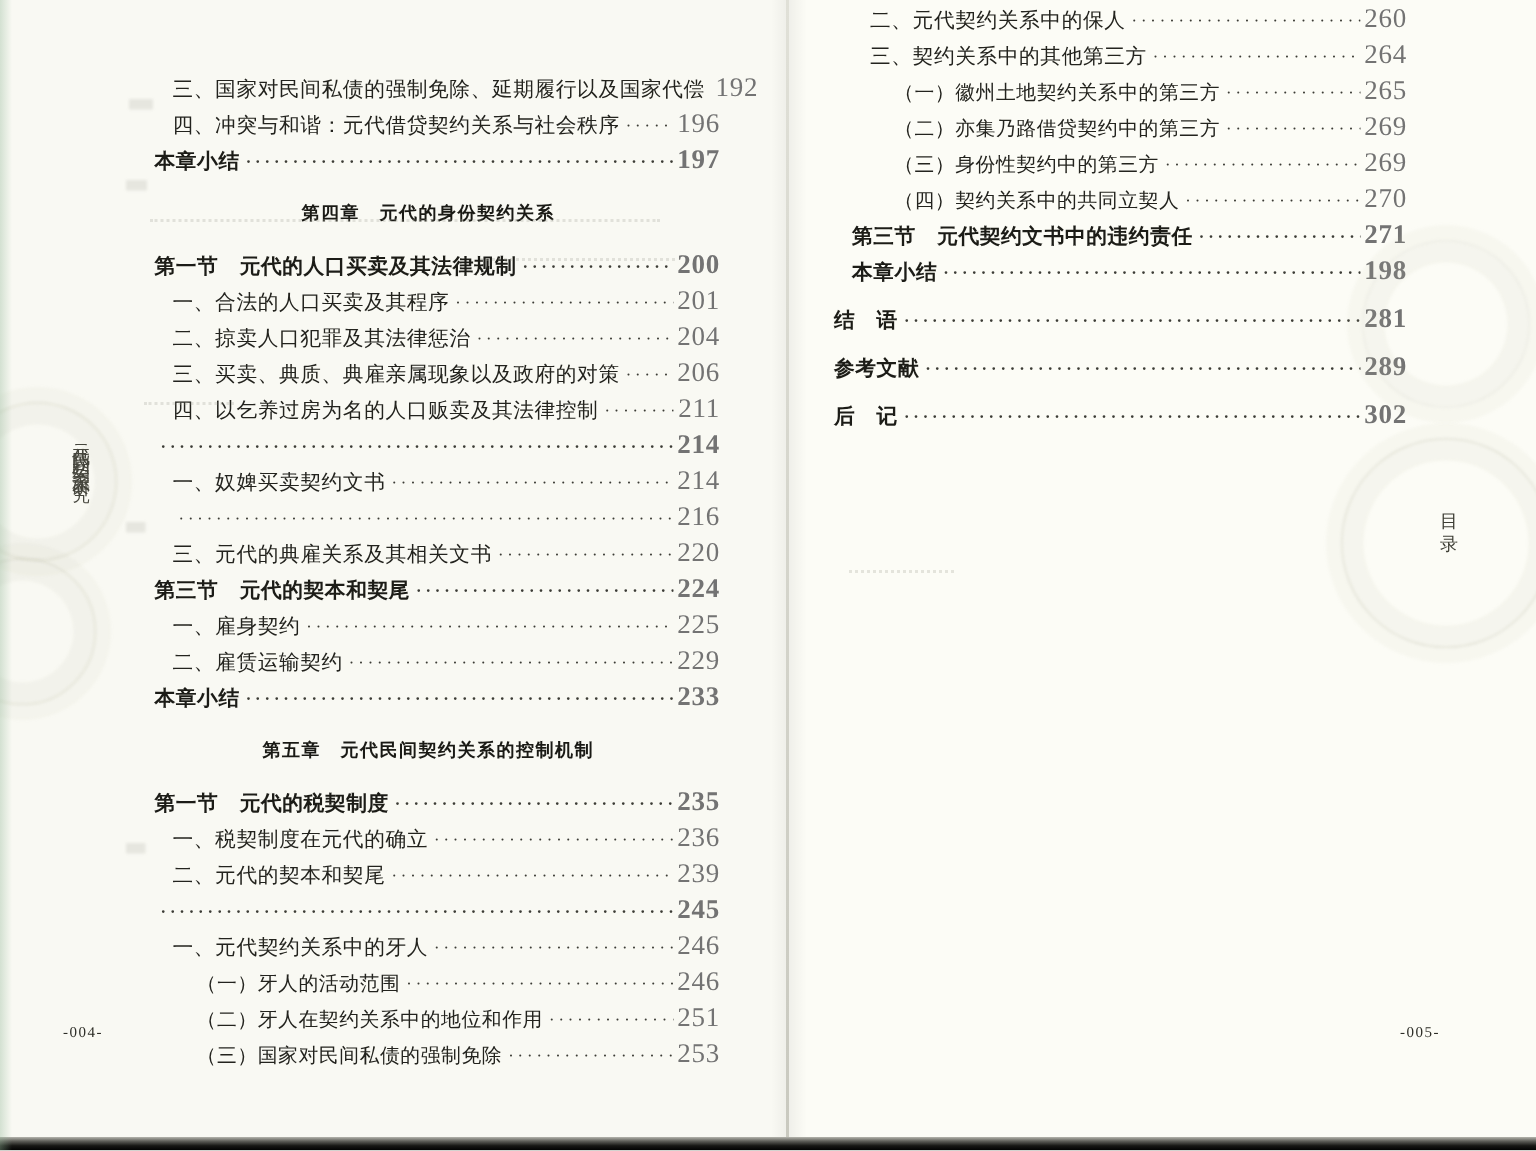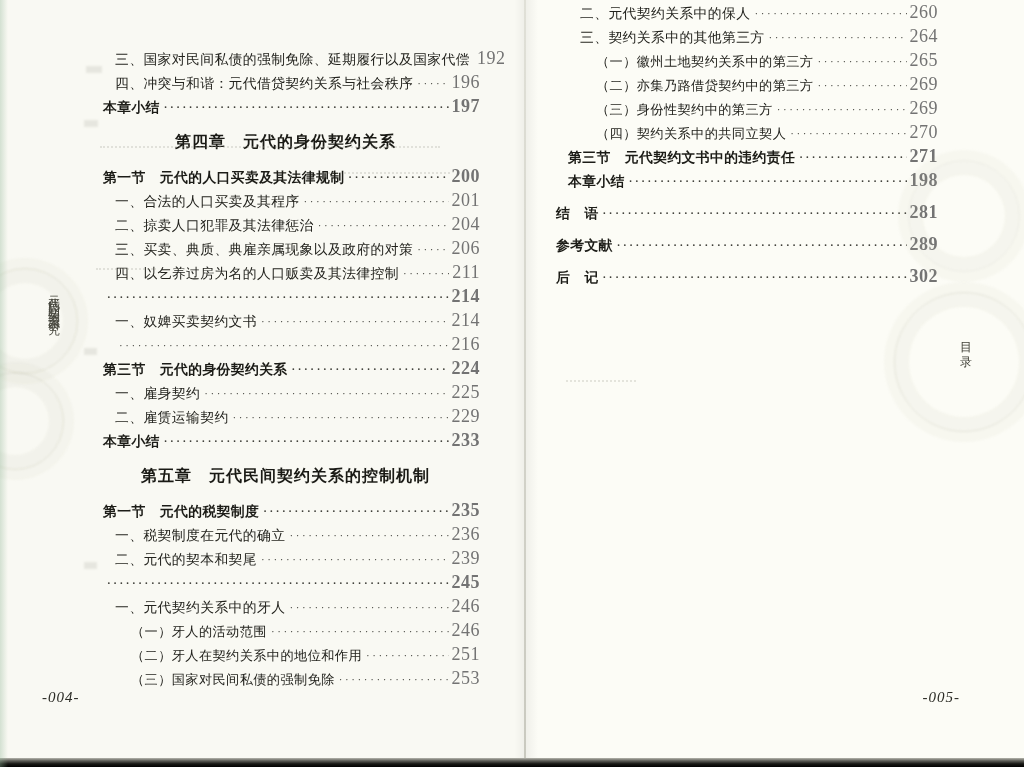--- a/index.html
+++ b/index.html
@@ -40,28 +40,28 @@
   .row.spaced{margin-top:8px;}
   .row .title{flex:0 0 auto;letter-spacing:.4px;}
   .row .leader{flex:1 1 auto;overflow:hidden;white-space:nowrap;
     margin:0 3px 0 4px;color:#3c3c36;}
   .row .leader::after{
     content:"········································································································································································································································";
     font-size:11px;letter-spacing:2.6px;vertical-align:1px;}
   .row .page-num{flex:0 0 auto;min-width:24px;text-align:center;
     font-size:18px;color:#737373;letter-spacing:.5px;}
   .chapter{height:28px;line-height:28px;margin:10px 0 8px 0;text-align:center;
-    font-weight:700;font-size:16px;letter-spacing:1px;color:#1a1a15;}
+    font-weight:700;font-size:12px;letter-spacing:1px;color:#1a1a15;}
 
   
   .spine-title{position:absolute;left:45px;top:286px;writing-mode:vertical-rl;
     font-size:12px;letter-spacing:3px;color:#45453c;z-index:2;}
   .margin-label{position:absolute;left:431px;top:332px;writing-mode:vertical-rl;
     font-size:12px;letter-spacing:15px;color:#3d3d34;z-index:2;}
-  .pageno{position:absolute;bottom:52px;font-size:15px;color:#2c2c26;letter-spacing:1px;font-style:italic;}
+  .pageno{position:absolute;bottom:64px;font-size:10px;color:#2c2c26;letter-spacing:1px;}
   .pageno-left{left:42px;}
   .pageno-right{right:64px;}
 
   
   .wm{position:absolute;border-radius:50%;border:1px solid rgba(168,168,142,.30);
     box-shadow:inset 0 0 0 14px rgba(190,190,165,.10), 0 0 0 10px rgba(190,190,165,.08);
     filter:blur(1px);z-index:1;}
   .wm-l1{left:-28px;top:268px;width:104px;height:104px;}
   .wm-l2{left:-34px;top:372px;width:96px;height:96px;}
   .wm-r1{left:368px;top:292px;width:138px;height:138px;}
@@ -129,22 +129,27 @@
         </div>
         <div class="row lvl-item">
           <span class="title">一、奴婢买卖契约文书</span>
           <span class="leader"></span>
           <span class="page-num">214</span>
         </div>
         <div class="row lvl-item">
           <span class="leader"></span>
           <span class="page-num">216</span>
         </div>
-        <div class="row lvl-sec bold">
-          <span class="title">第三节　元代的身份契约关系</span>
+        <div class="row lvl-item">
+          <span class="title">三、元代的典雇关系及其相关文书</span>
+          <span class="leader"></span>
+          <span class="page-num">220</span>
+        </div>
+        <div class="row lvl-sec bold">
+          <span class="title">第三节　元代的契本和契尾</span>
           <span class="leader"></span>
           <span class="page-num">224</span>
         </div>
         <div class="row lvl-item">
           <span class="title">一、雇身契约</span>
           <span class="leader"></span>
           <span class="page-num">225</span>
         </div>
         <div class="row lvl-item">
           <span class="title">二、雇赁运输契约</span>

